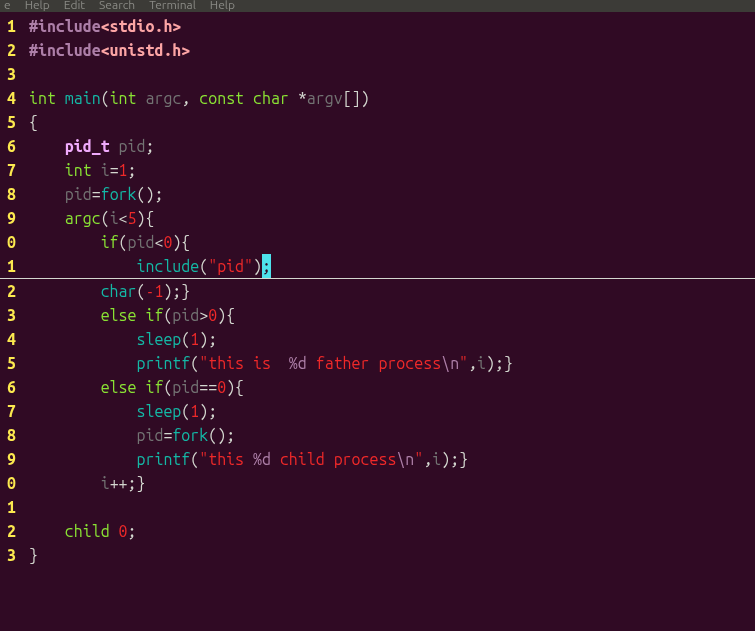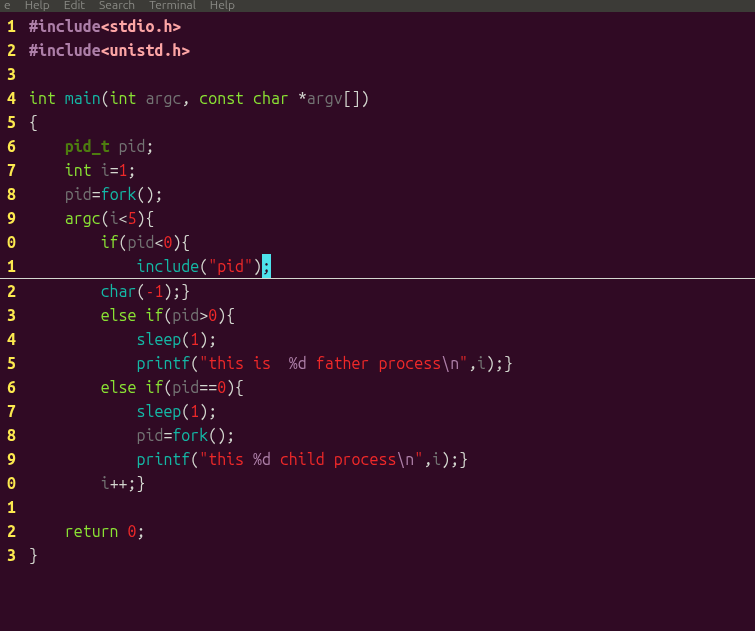--- a/index.html
+++ b/index.html
@@ -42,21 +42,21 @@
     flex-shrink: 0;
     padding-right: 4px;
   }
   .code {
     flex: 1;
   }
   
   .pp   { color: #ad7fa8; font-weight: bold; } 
   .hdr  { color: #fca5a5; font-weight: bold; }                    
   .kw   { color: #8ae234; font-weight: normal; } 
-  .ty   { color: #4d7c0f; font-weight: bold; } 
+  .ty   { color: #f0abfc; font-weight: bold; } 
   .id   { color: #737373; }                    
   .fn   { color: #14b8a6; }                    
   .op   { color: #d3d7cf; }                    
   .pun  { color: #d3d7cf; }
   .num  { color: #ef2929; }                    
   .str  { color: #ef2929; }                    
   .esc  { color: #ad7fa8; }                    
   .fmt  { color: #ad7fa8; }                    
   .cursor {
     background: #4ee2ec;
@@ -181,21 +181,21 @@
   <span class="code"><span class="id"> </span><span class="id">        </span><span class="id">i</span><span class="op">++</span><span class="pun">;</span><span class="pun">}</span></span>
 </div>
 
 <div class="line">
   <span class="gutter">1</span>
   <span class="code"></span>
 </div>
 
 <div class="line">
   <span class="gutter">2</span>
-  <span class="code"><span class="id"> </span><span class="id">    </span><span class="kw">return</span><span class="id"> </span><span class="num">0</span><span class="pun">;</span></span>
+  <span class="code"><span class="id"> </span><span class="id">    </span><span class="kw">child</span><span class="id"> </span><span class="num">0</span><span class="pun">;</span></span>
 </div>
 
 <div class="line">
   <span class="gutter">3</span>
   <span class="code"><span class="id"> </span><span class="pun">}</span></span>
 </div>
 
 </div>
 
 </body></html>

